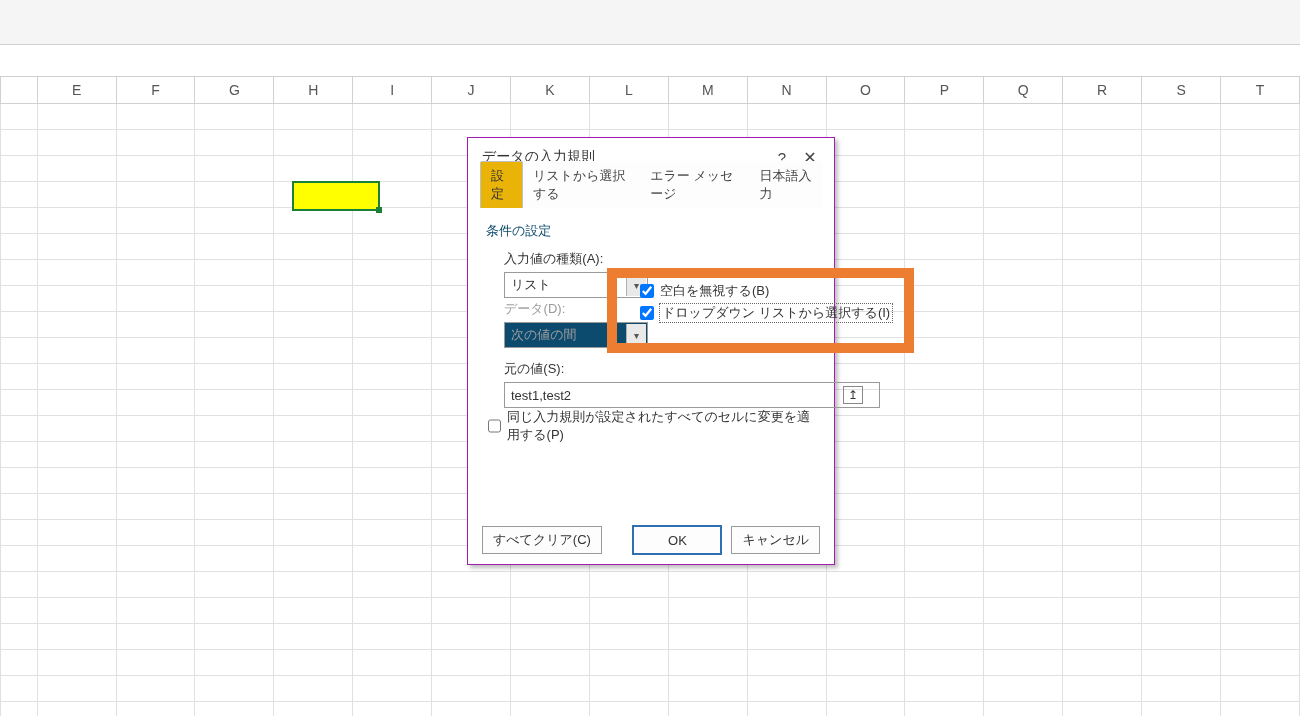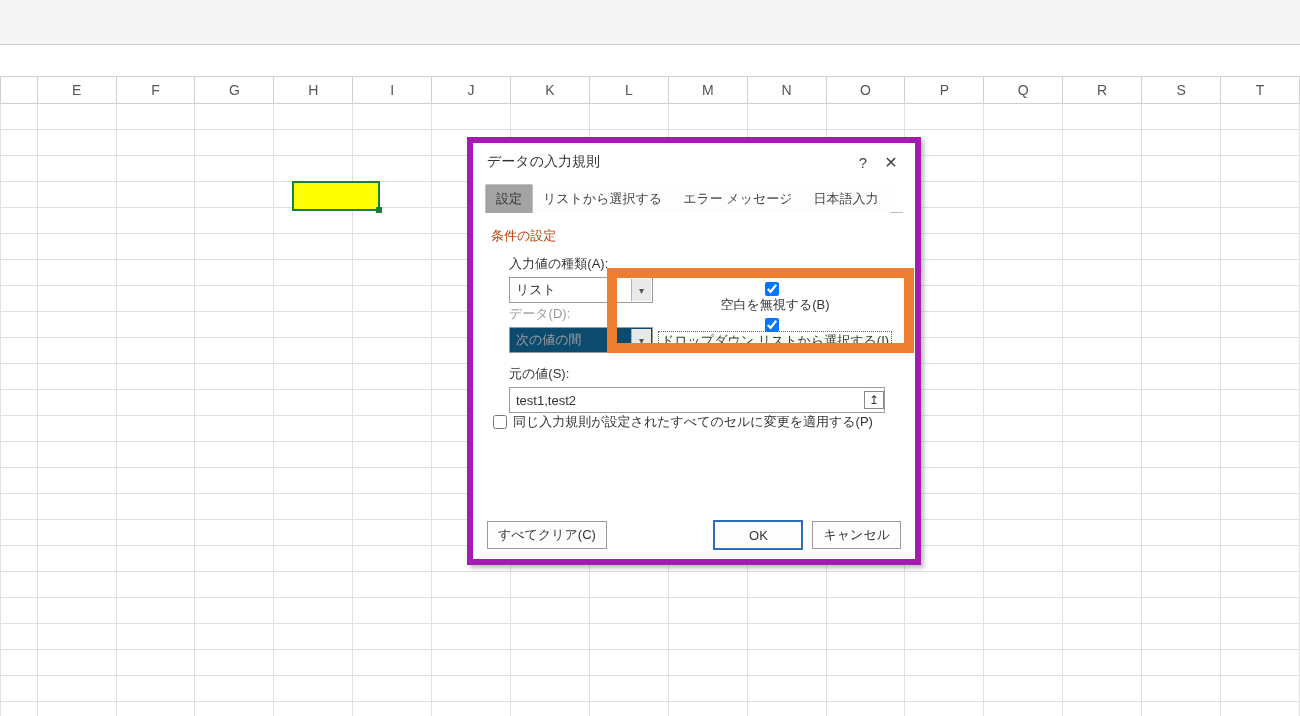--- a/index.html
+++ b/index.html
@@ -74,24 +74,24 @@
     right:-4px;
     bottom:-4px;
     width:6px;height:6px;
     background:#1a7f37;
   }
   
   .dialog {
     position:absolute;
     left:467px;
     top:137px;
-    width:454px;
+    width:368px;
     height:428px;
     background:#ffffff;
-    border:6px solid #a21caf;
+    border:1px solid #a21caf;
     box-shadow: 3px 3px 4px rgba(0,0,0,0.25);
   }
   .dialog-title {
     height:38px;
     display:flex;
     align-items:center;
     padding:0 10px 0 14px;
     font-size:14px;
     color:#333;
   }
@@ -125,29 +125,29 @@
     border-top-left-radius:2px;
     border-top-right-radius:2px;
   }
   .tab:not(.active){
     background:#fdfdfd;
     border:1px solid transparent;
     border-bottom:none;
     color:#444;
   }
   .tab.active{
-    background:#a3a3a3;
+    background:#eab308;
     z-index:2;
   }
   .content {
     padding:14px 6px 4px 6px;
   }
   .group-label{
     font-size:13px;
-    color:#c2410c;
+    color:#0c4a6e;
     margin-bottom:10px;
   }
   .field-label{
     font-size:13px;
     color:#333;
     margin:3px 0 4px 18px;
   }
   .field-label.disabled{ color:#9a9a9a;}
   .row-ctrl {
     display:flex;
@@ -189,35 +189,34 @@
     border:10px solid #ed7d31;
     pointer-events:none;
     z-index:50;
   }
   .cb {
     display:flex;
     align-items:center;
     font-size:13px;
     color:#333;
     margin:4px 0;
-    flex-direction:column;
   }
   .cb input { margin-right:6px; width:14px; height:14px;}
   .cb.dotted span{
     outline:1px dotted #666;
     padding:0 2px;
   }
   .source-row{
     margin-left:18px;
     margin-top:0;
     width:376px;
     height:26px;
     border:1px solid #9a9a9a;
     display:flex; align-items:center;
-    padding:0 0 0 6px;
+    padding:0 16px 0 6px;
     font-size:13px;
   }
   .source-row .refbtn{
     margin-left:auto;
     width:20px; height:18px;
     border:1px solid #888;
     display:flex;align-items:center;justify-content:center;
     font-size:12px;
   }
   .apply-row{

